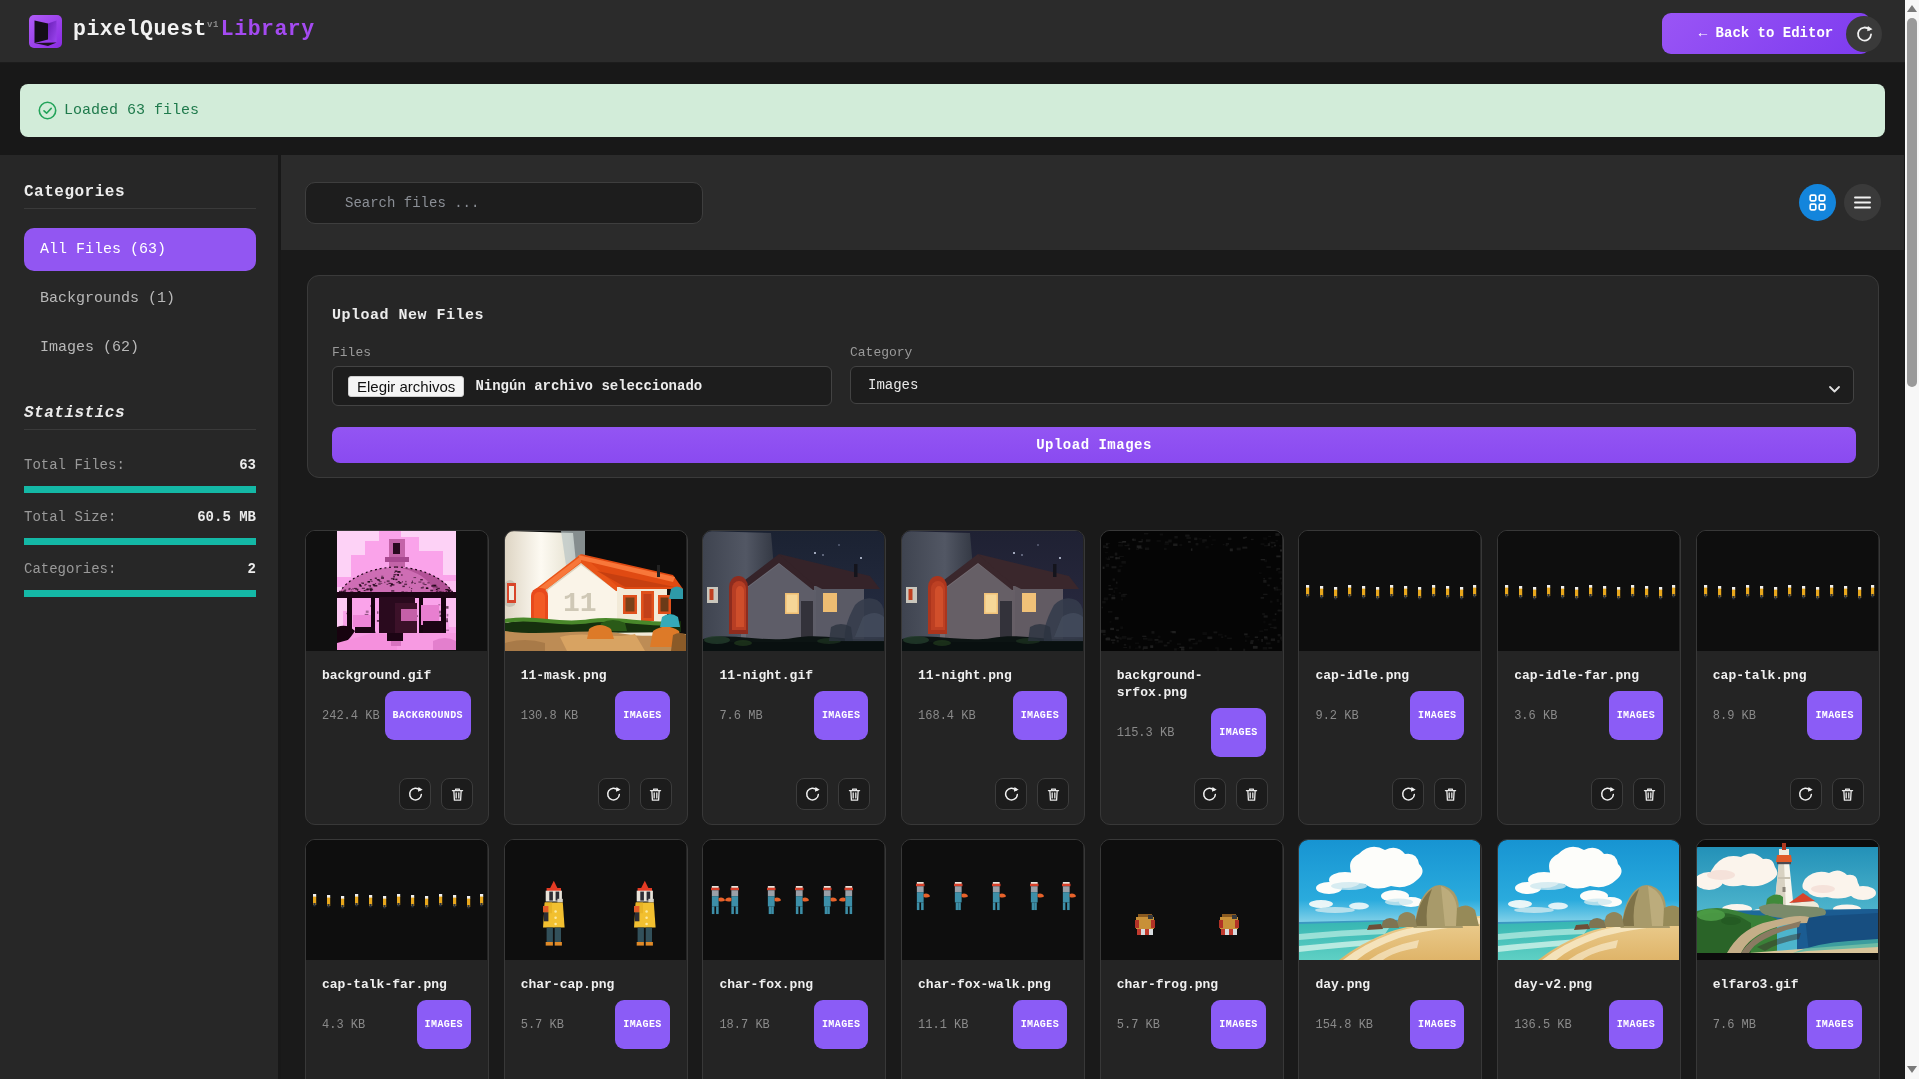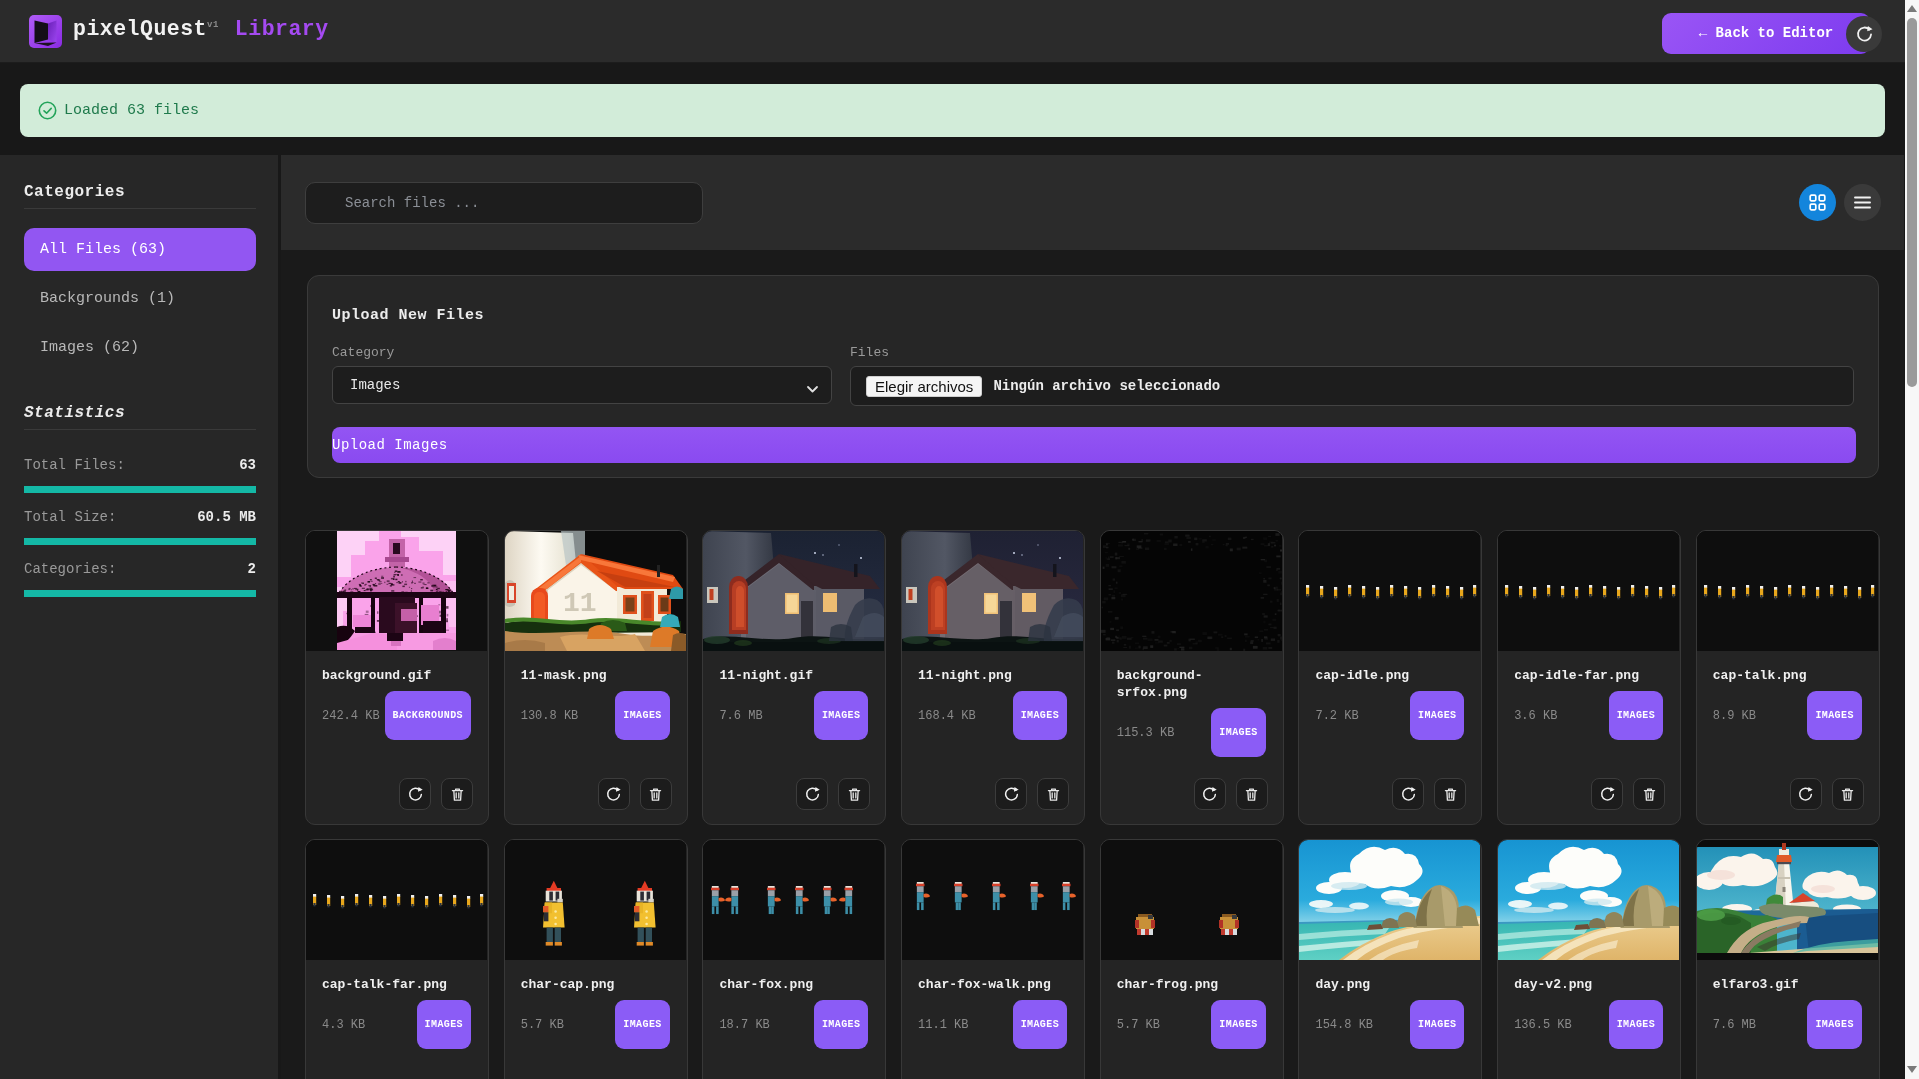--- a/index.html
+++ b/index.html
@@ -1,20 +1,20 @@
 <!DOCTYPE html>
 <html><head><meta charset="utf-8"><style>
 *{margin:0;padding:0;box-sizing:border-box;}
 html,body{width:1919px;height:1079px;overflow:hidden;}
 body{background:#181818;font-family:"Liberation Mono",monospace;position:relative;}
 .header{position:absolute;left:0;top:0;width:1919px;height:63px;background:#2b2b2b;border-bottom:1px solid #1c1c1c;}
 .logo{position:absolute;left:29px;top:15px;width:33px;height:33px;}
 .brand{position:absolute;left:73px;top:17px;font-size:21.5px;font-weight:bold;color:#f2f2f2;letter-spacing:0.5px;white-space:nowrap;}
 .brand sup{font-size:9px;color:#8a8a8a;font-weight:bold;}
-.brand .lib{color:#a44af1;margin-left:16px;}
+.brand .lib{color:#a44af1;margin-left:2px;}
 .backbtn{position:absolute;left:1662px;top:13px;width:208px;height:41px;border-radius:9px;background:linear-gradient(135deg,#9a55f5,#7d3bef);color:#fff;font-family:"Liberation Mono",monospace;font-size:14px;font-weight:bold;text-align:center;line-height:41px;}
 .hrefresh{position:absolute;left:1846px;top:16px;width:36px;height:36px;border-radius:50%;background:#3a3a3a;display:flex;align-items:center;justify-content:center;}
 .alert{position:absolute;left:20px;top:84px;width:1865px;height:53px;background:#d2ecd9;border-radius:8px;display:flex;align-items:center;color:#1f7a4c;font-size:15px;}
 .alert svg{margin-left:18px;margin-right:7px;}
 .sidebar{position:absolute;left:0;top:155px;width:278px;height:924px;background:#272727;padding:28px 24px;}
 .sideh{font-size:16px;font-weight:bold;color:#ececec;letter-spacing:0.5px;}
 .sidediv{height:1px;background:#3a3a3a;margin:7px 0 0 0;width:232px;}
 .catbtn{width:232px;height:43px;border-radius:10px;font-size:15px;color:#b8b8b8;line-height:43px;padding-left:16px;margin-top:6px;}
 .catbtn.active{background:#9256f2;color:#fff;}
 .statrow{display:flex;justify-content:space-between;width:232px;font-size:14px;color:#9a9a9a;padding:16px 0 13px 0;border-bottom:7px solid #14b8a6;}
@@ -28,21 +28,21 @@
 .content{position:absolute;left:0;top:95px;width:1623px;height:829px;}
 .upload{position:absolute;left:26px;top:25px;width:1572px;height:203px;background:#262626;border:1px solid #3a3a3a;border-radius:12px;padding:24px;}
 .uph{font-size:15px;font-weight:bold;color:#ececec;letter-spacing:0.5px;margin-top:7px;}
 .uplabel{font-size:13px;color:#9a9a9a;margin-top:21px;margin-bottom:6px;}
 .upgrid{display:grid;grid-template-columns:500px 1fr;column-gap:18px;}
 .selectbox{height:38px;background:#1d1d1d;border:1px solid #434343;border-radius:6px;color:#e8e8e8;font-size:14px;line-height:36px;padding-left:17px;position:relative;}
 .selectbox .chev{position:absolute;right:12px;top:9px;}
 .filebox{height:40px;background:#1d1d1d;border:1px solid #434343;border-radius:6px;display:flex;align-items:center;padding-left:15px;}
 .filechip{background:#f5f5f5;border:1px solid #cfcfcf;border-radius:3px;color:#111;font-family:"Liberation Sans",sans-serif;font-size:15px;padding:1px 8px;}
 .filetxt{color:#ececec;font-size:14px;font-weight:bold;margin-left:11px;}
-.upbtn{margin-top:21px;width:1524px;height:36px;border-radius:8px;background:linear-gradient(180deg,#9355f3,#8a4af0);color:#fff;font-size:14px;font-weight:normal;line-height:36px;letter-spacing:0.5px;}
+.upbtn{margin-top:21px;width:1524px;height:36px;border-radius:8px;background:linear-gradient(180deg,#9355f3,#8a4af0);color:#fff;font-size:14px;font-weight:bold;text-align:center;line-height:36px;letter-spacing:0.5px;}
 .grid{position:absolute;left:24px;top:280px;width:1575px;display:grid;grid-template-columns:repeat(8,183px);column-gap:15.7px;row-gap:14px;}
 .card{width:184px;height:295px;background:#242424;border:1px solid #383838;border-radius:10px;position:relative;overflow:hidden;}
 .thumb{position:absolute;left:0;top:0;width:181px;height:120px;background:#101010;display:flex;align-items:center;justify-content:center;overflow:hidden;}
 .cbody{position:absolute;left:0;top:120px;width:181px;padding:16px;}
 .fname{font-size:13px;font-weight:bold;color:#f0f0f0;line-height:17px;}
 .meta{display:flex;justify-content:space-between;align-items:center;margin-top:7px;}
 .fsize{font-size:12px;color:#8a8a8a;}
 .badge{background:#8b5cf6;color:#fff;font-size:10px;font-weight:bold;letter-spacing:0.4px;border-radius:9px;padding:19px 8px;line-height:11px;}
 .cbtns{position:absolute;right:15px;bottom:14px;display:flex;gap:10px;}
 .ibtn{width:32px;height:32px;background:#1c1c1c;border:1px solid #3c3c3c;border-radius:8px;display:flex;align-items:center;justify-content:center;}
@@ -126,31 +126,31 @@
             <line x1="1" y1="11.5" x2="16" y2="11.5"></line>
           </g>
         </svg>
       </div>
   </div>
   <div class="content">
     <div class="upload">
       <div class="uph">Upload New Files</div>
       <div class="upgrid">
         <div>
+          <div class="uplabel">Files</div>
+          <div class="filebox">
+              <span class="filechip">Elegir archivos</span>
+              <span class="filetxt">Ningún archivo seleccionado</span>
+            </div>
+        </div>
+        <div>
           <div class="uplabel">Category</div>
           <div class="selectbox">Images<span class="chev"><svg width="13" height="18" viewBox="0 0 13 18">
                   <path d="M2 7 L6.5 11.5 L11 7" fill="none" stroke="#e0e0e0" stroke-width="1.8" stroke-linecap="round" stroke-linejoin="round"></path>
                 </svg></span></div>
-        </div>
-        <div>
-          <div class="uplabel">Files</div>
-          <div class="filebox">
-              <span class="filechip">Elegir archivos</span>
-              <span class="filetxt">Ningún archivo seleccionado</span>
-            </div>
         </div>
       </div>
       <div class="upbtn">Upload Images</div>
     </div>
     <div class="grid">
 <div class="card">
 <div class="thumb">
             <svg width="181" height="120" viewBox="0 0 181 120">
               <rect width="181" height="120" fill="#101010"></rect>
 <g transform="translate(31,0)">
@@ -885,21 +885,21 @@
               <rect x="161" y="56" width="3.2" height="2.6" fill="#efefef"></rect>
               <rect x="161.4" y="65" width="2.2" height="3.4" fill="#2b3440"></rect>
               <rect x="174" y="56" width="3.2" height="9" fill="#e8a71c"></rect>
               <rect x="174" y="54" width="3.2" height="2.6" fill="#efefef"></rect>
               <rect x="174.4" y="63" width="2.2" height="3.4" fill="#2b3440"></rect>
             </svg>
           </div>
 <div class="cbody">
             <div class="fname">cap-idle.png</div>
 <div class="meta">
-              <span class="fsize">7.2 KB</span>
+              <span class="fsize">9.2 KB</span>
               <span class="badge">IMAGES</span>
             </div>
           </div>
 <div class="cbtns">
             <div class="ibtn">
               <svg width="17" height="17" viewBox="0 0 18 18">
                 <path d="M13.6 4.4 A6.2 6.2 0 1 0 15.2 9.0" fill="none" stroke="#f0f0f0" stroke-width="1.6" stroke-linecap="round"></path>
                 <path d="M12.2 1.0 L16.6 4.0 L11.6 6.0 Z" fill="#f0f0f0"></path>
               </svg>
             </div>

